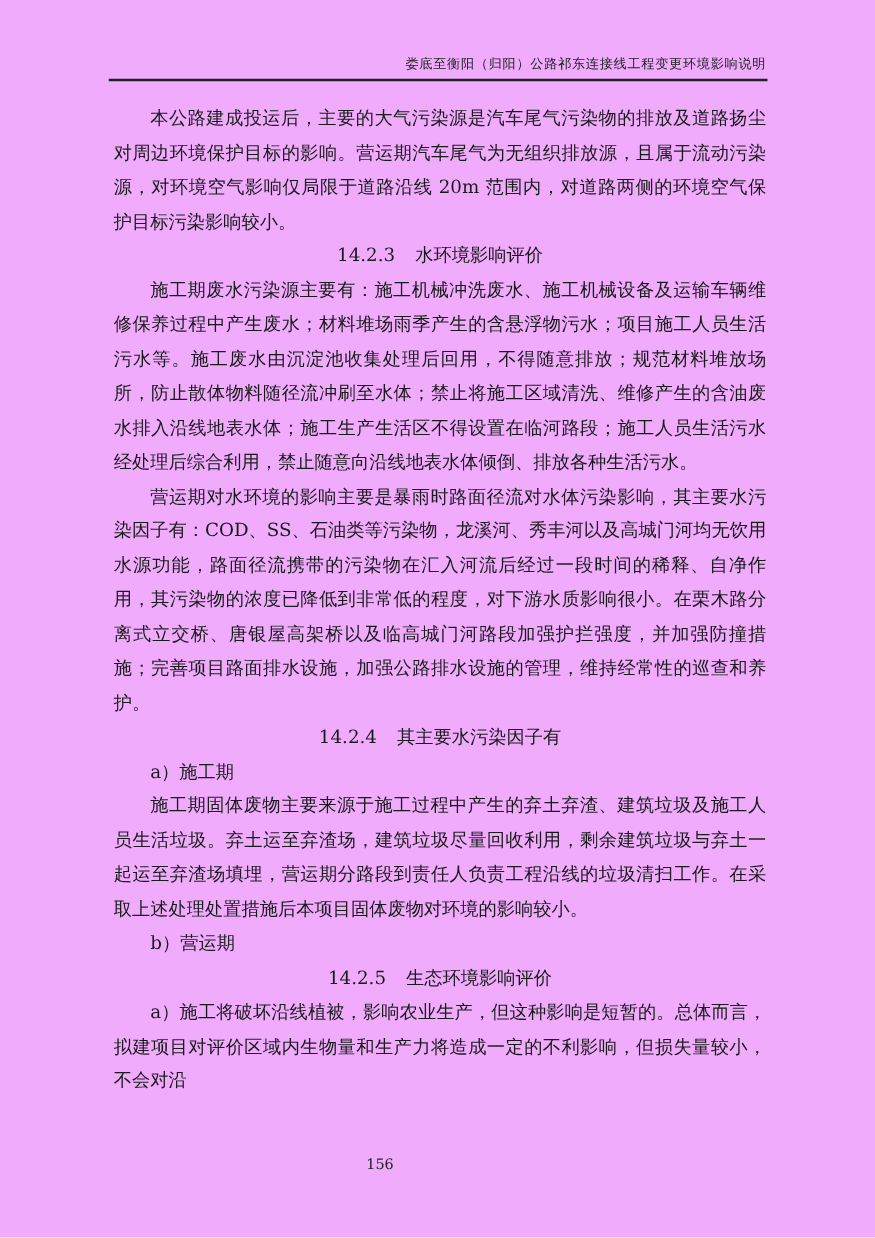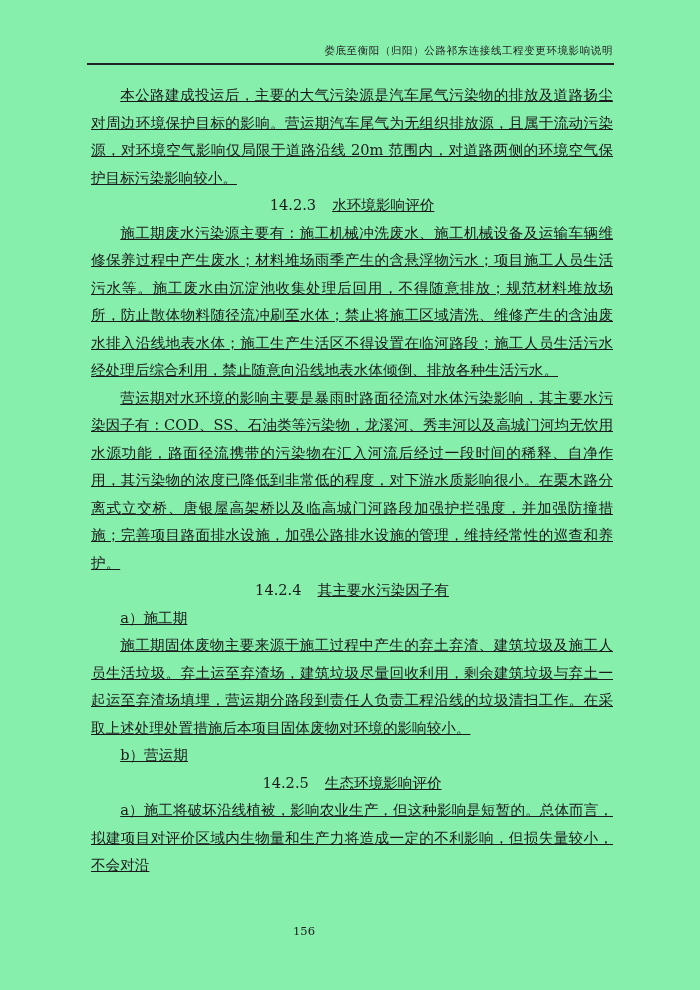--- a/index.html
+++ b/index.html
@@ -4,21 +4,21 @@
 <style>
   html, body {
     margin: 0;
     padding: 0;
     background: #ffffff;
   }
   .page {
     position: relative;
     width: 700px;
     height: 990px;
-    background: #86efac;
+    background: #f0abfc;
     overflow: hidden;
     font-family: "DejaVu Serif", "Liberation Serif", serif;
     color: #1a1a1a;
   }
   .header {
     position: absolute;
     top: 44px;
     left: 88px;
     width: 525px;
     text-align: right;
@@ -36,21 +36,20 @@
     border-top: 2px solid #222;
   }
   .body-text {
     position: absolute;
     top: 81px;
     left: 91px;
     width: 522px;
     font-size: 14.6px;
     line-height: 27.5px;
     text-align: justify;
-    text-decoration: underline;
   }
   .body-text p.para {
     margin: 0;
     text-indent: 2em;
   }
   .body-text h3.heading {
     margin: 0;
     font-size: 14.6px;
     font-weight: normal;
     line-height: 27.5px;

